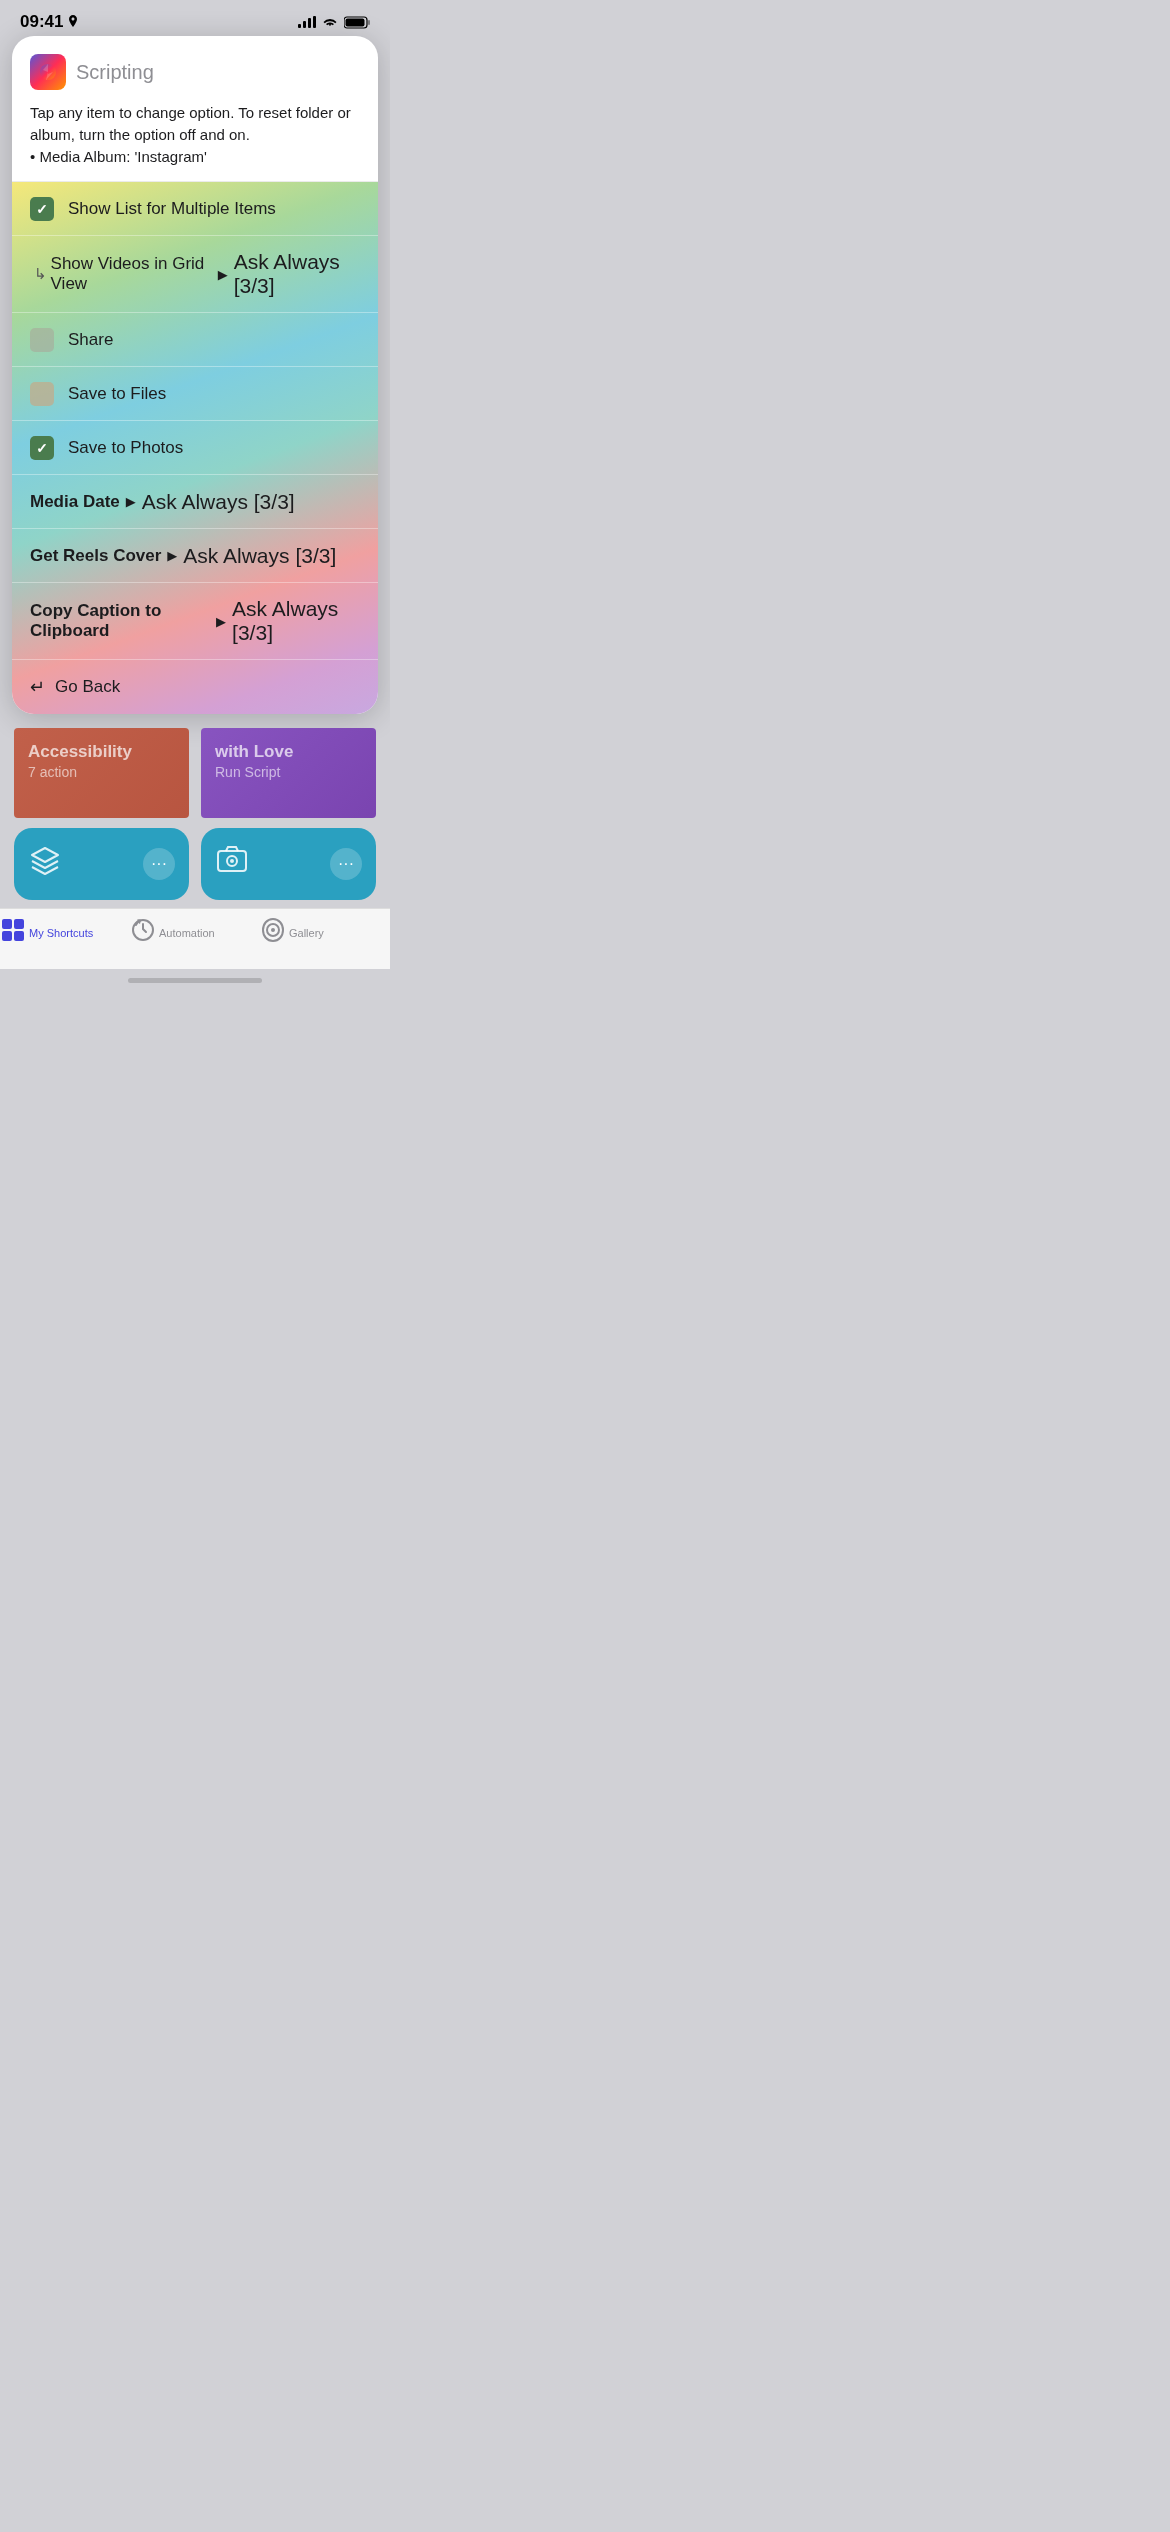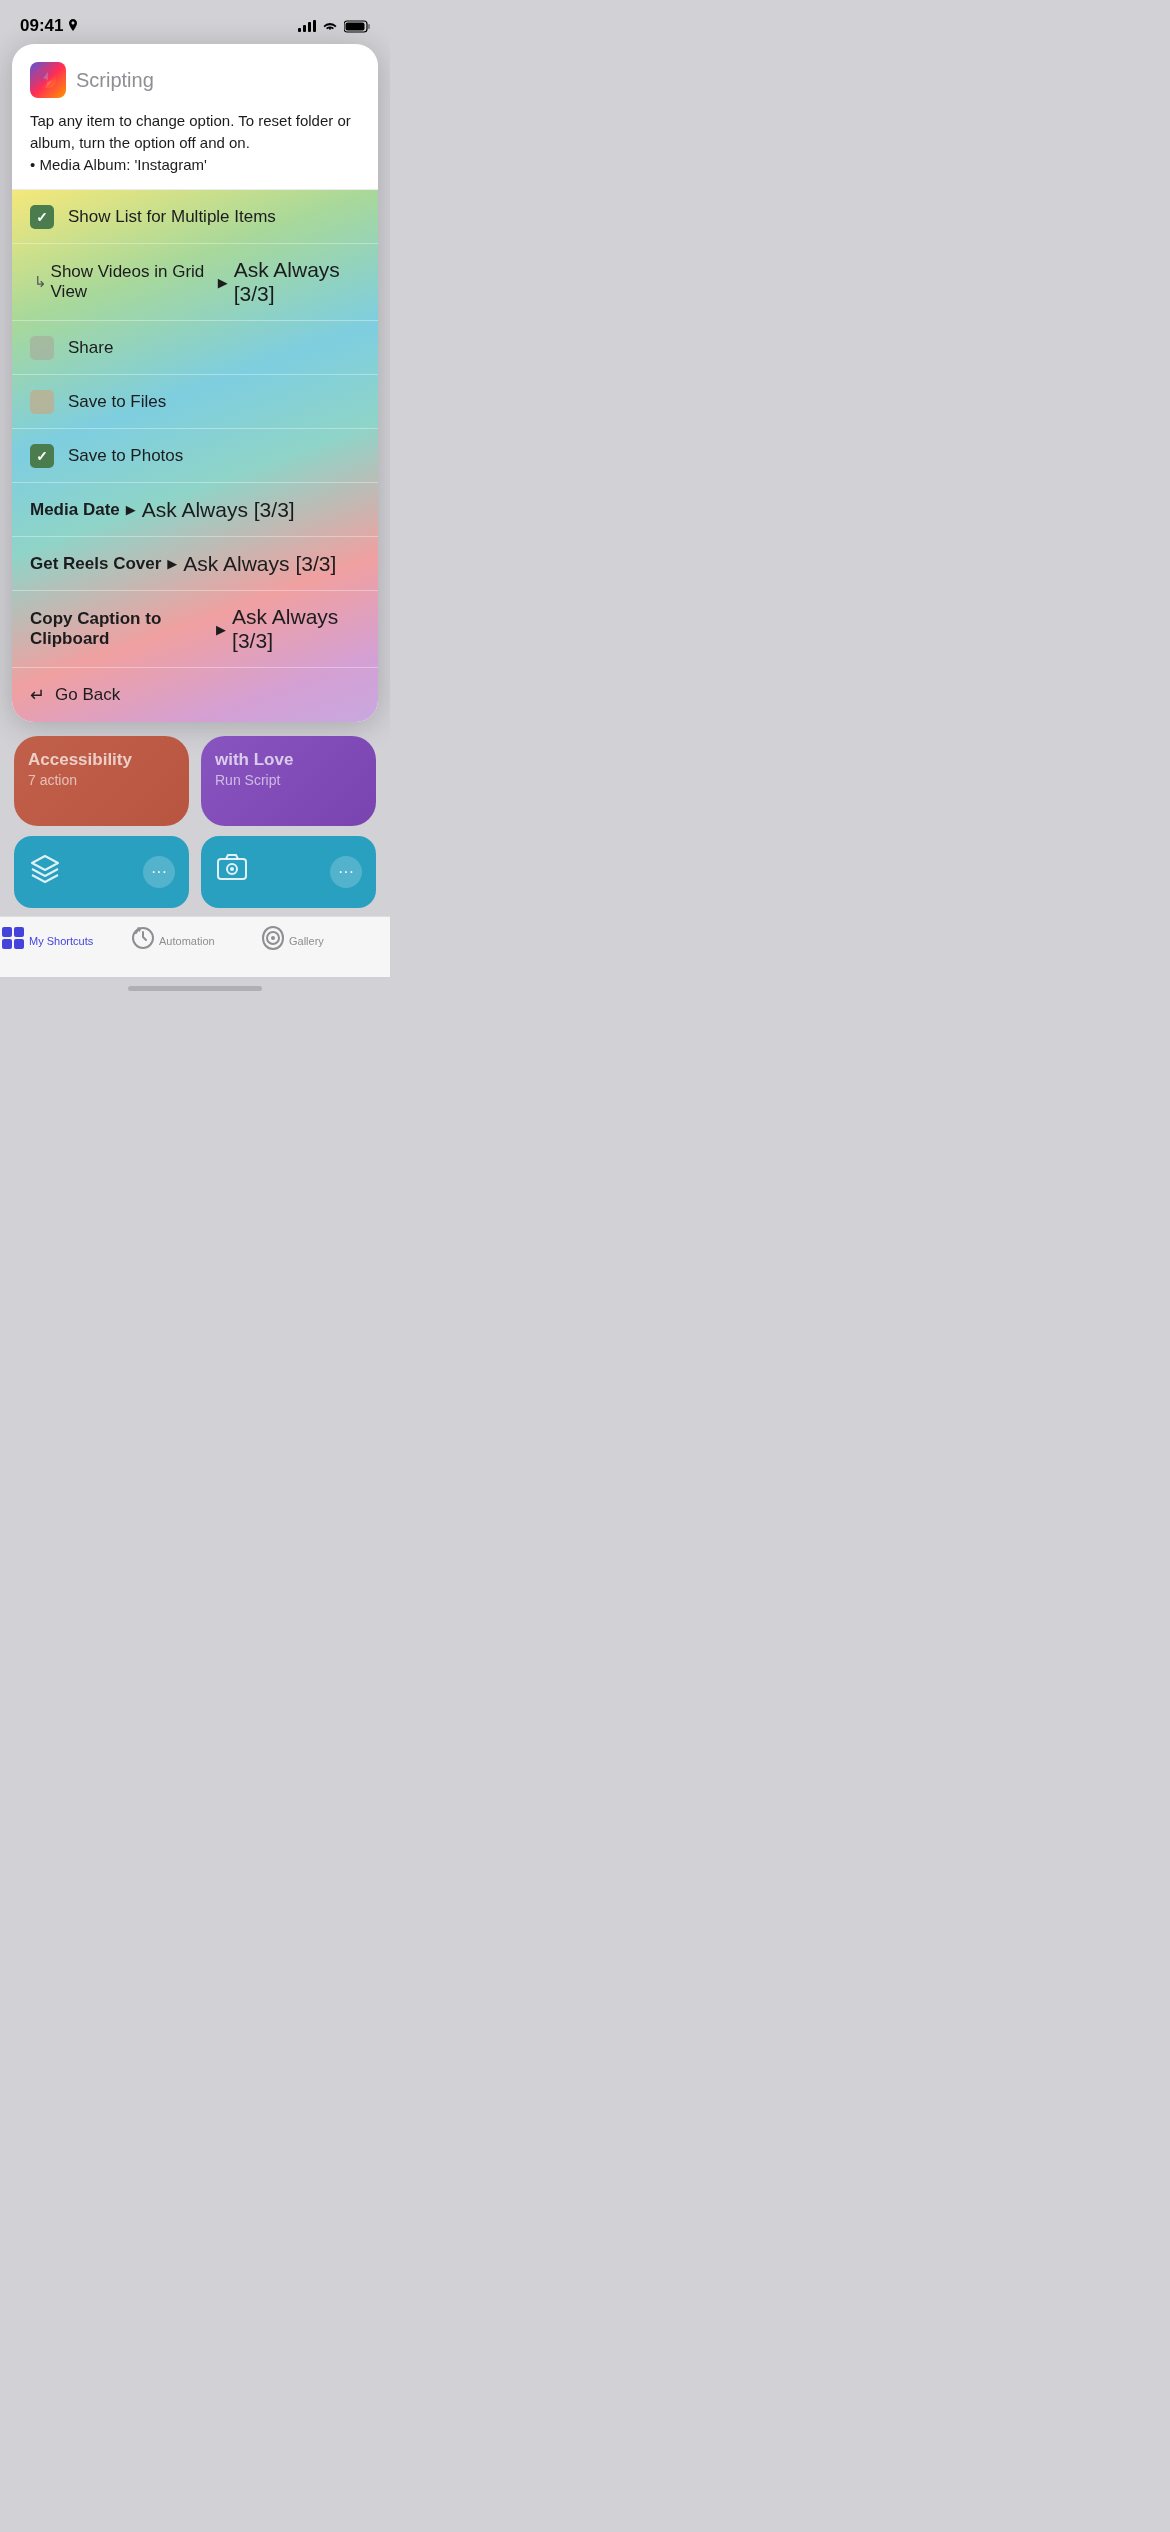--- a/index.html
+++ b/index.html
@@ -12,21 +12,21 @@
       position: relative;
       overflow: hidden;
     }
 
     
     .status-bar {
       display: flex;
       justify-content: space-between;
       align-items: center;
       padding: 14px 20px 6px 20px;
-      height: 44px;
+      height: 36px;
     }
     .status-time {
       font-size: 17px;
       font-weight: 600;
       color: #000;
       display: flex;
       align-items: center;
       gap: 4px;
     }
     .status-icons {
@@ -180,21 +180,21 @@
 
     
     .bottom-cards-row {
       display: flex;
       gap: 12px;
       padding: 14px 14px 0 14px;
     }
 
     .bottom-card {
       flex: 1;
-      border-radius: 24px;
+      border-radius: 4px;
       padding: 14px 14px;
       min-height: 90px;
       position: relative;
       overflow: hidden;
     }
     .bottom-card-accessibility {
       background: linear-gradient(135deg, #c1604a 0%, #b85540 100%);
     }
     .bottom-card-withlove {
       background: linear-gradient(135deg, #8854c0 0%, #7a44b0 100%);

